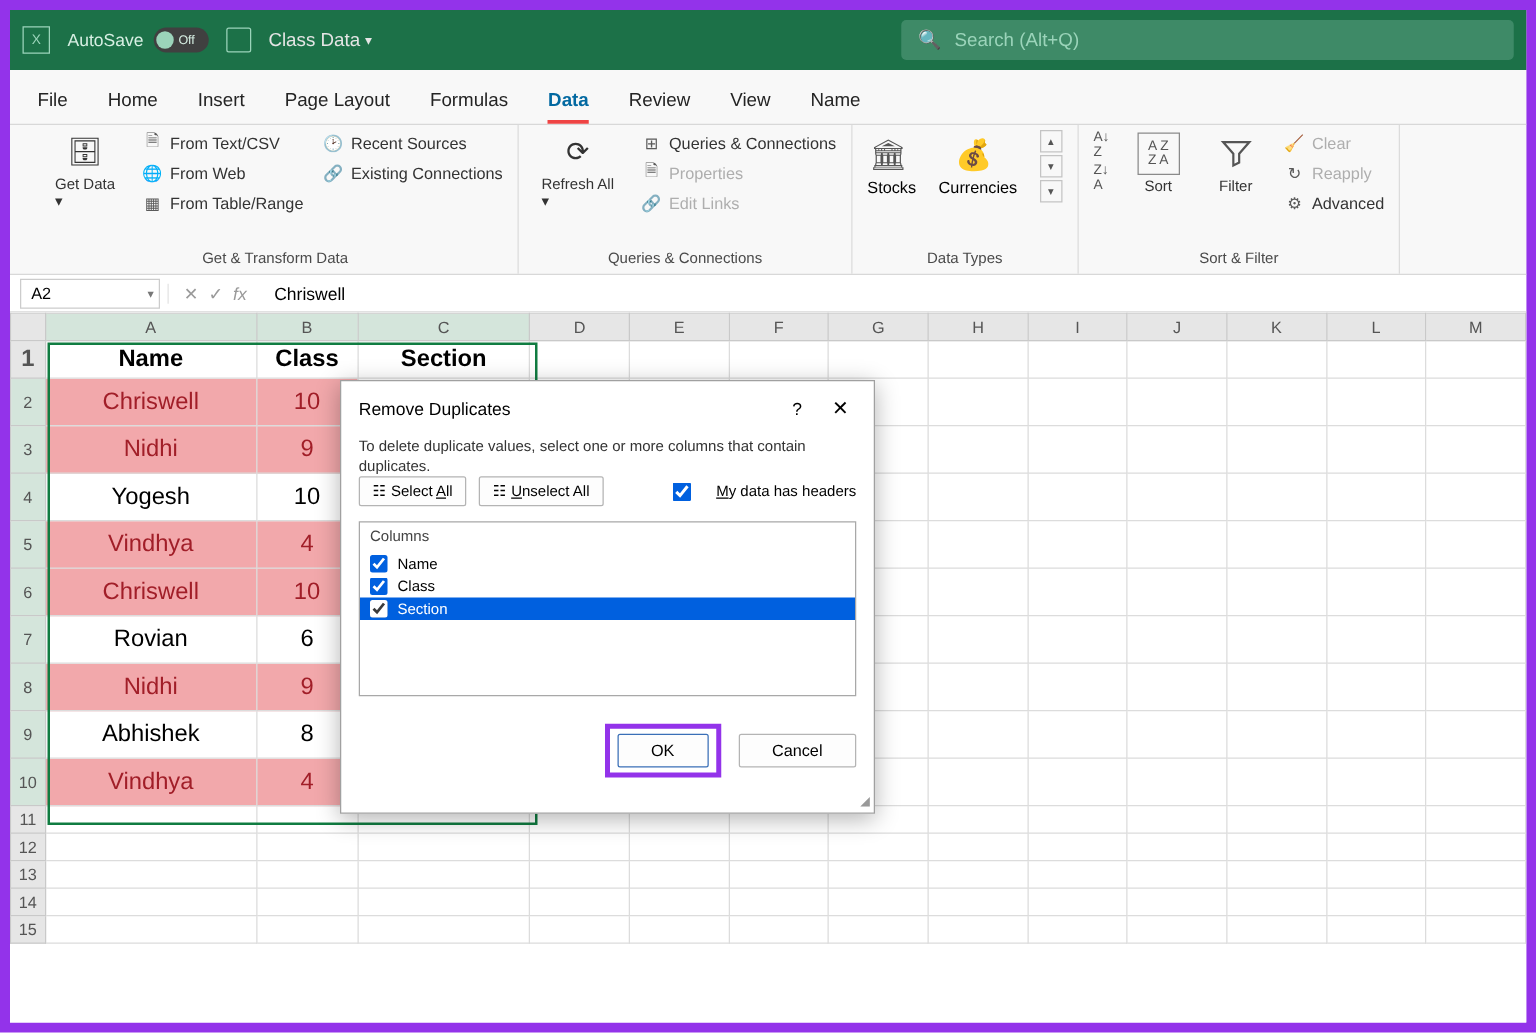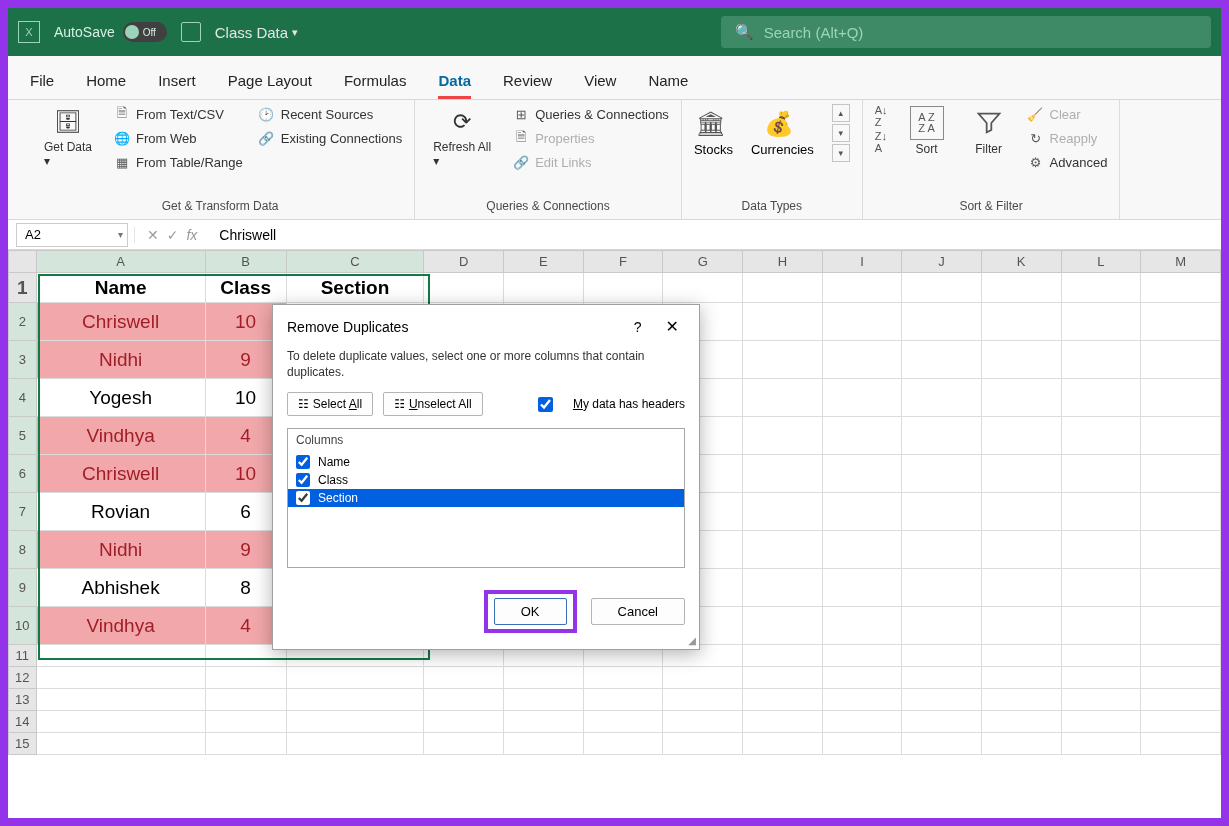--- a/index.html
+++ b/index.html
@@ -55,32 +55,32 @@
 .grid td.empty { height: 22px; font-size: 14px; }
 .grid td.dup { background: #f2a8ab; color: #a11e28; }
 .grid td.selrow.rowh { background: #d4e5db; }
 .selborder { position: absolute; border: 2px solid #107c41; pointer-events: none; }
 .dialog { position: absolute; left: 272px; top: 304px; width: 428px; background: #fff; border: 1px solid #a0a0a0; box-shadow: 0 4px 18px rgba(0,0,0,0.3); font-size: 13px; }
 .dialog .dtitle { display: flex; align-items: center; padding: 10px 14px; font-size: 14px; }
 .dialog .dtitle .sp { flex: 1; }
 .dialog .dclose { font-size: 16px; cursor: pointer; padding: 2px 6px; }
 .dialog .dhelp { font-size: 14px; padding: 2px 6px; margin-right: 12px; cursor: pointer; }
 .dialog .dbody { padding: 0 14px 12px; }
-.dialog .desc { color: #333; font-size: 12px; margin-bottom: 12px; line-height: 1.35; }
+.dialog .desc { color: #333; font-size: 12px; line-height: 1.35; }
 .dialog .dopts { display: flex; gap: 10px; align-items: center; margin-bottom: 12px; }
 .dialog .dbtn { border: 1px solid #b4b4b4; background: #fdfdfd; padding: 4px 10px; font-size: 12px; display: flex; align-items: center; gap: 4px; border-radius: 2px; cursor: pointer; }
 .dialog .chk { display: flex; align-items: center; gap: 20px; font-size: 12px; margin-left: auto; }
 .dialog .chk input { accent-color: #0060df; width: 15px; height: 15px; }
 .dialog .listbox { border: 1px solid #a8a8a8; height: 140px; overflow: hidden; }
 .dialog .listbox .lh { font-size: 12px; color: #444; padding: 4px 8px 6px; }
 .dialog .listbox .li { display: flex; align-items: center; gap: 8px; padding: 2px 8px; font-size: 12px; }
 .dialog .listbox .li input { accent-color: #0060df; width: 14px; height: 14px; }
 .dialog .listbox .li.sel { background: #0060df; color: #fff; }
 .dialog .listbox .li.sel input { accent-color: #fff; }
-.dialog .dfooter { display: flex; justify-content: flex-end; gap: 14px; padding: 10px 14px 16px; align-items: center; }
+.dialog .dfooter { display: flex; justify-content: flex-end; gap: 14px; padding: 10px 14px 28px; align-items: center; }
 .dialog .fbtn { border: 1px solid #b4b4b4; background: #fdfdfd; padding: 5px 26px; font-size: 13px; cursor: pointer; border-radius: 2px; }
 .okhi { border: 4px solid #9333ea; padding: 4px 6px; }
 .resize { position: absolute; right: 3px; bottom: 3px; font-size: 10px; color: #999; }
 .und { text-decoration: underline; }
 </style>
 </head>
 <body>
 
 <div class="app">
   <div class="titlebar">

